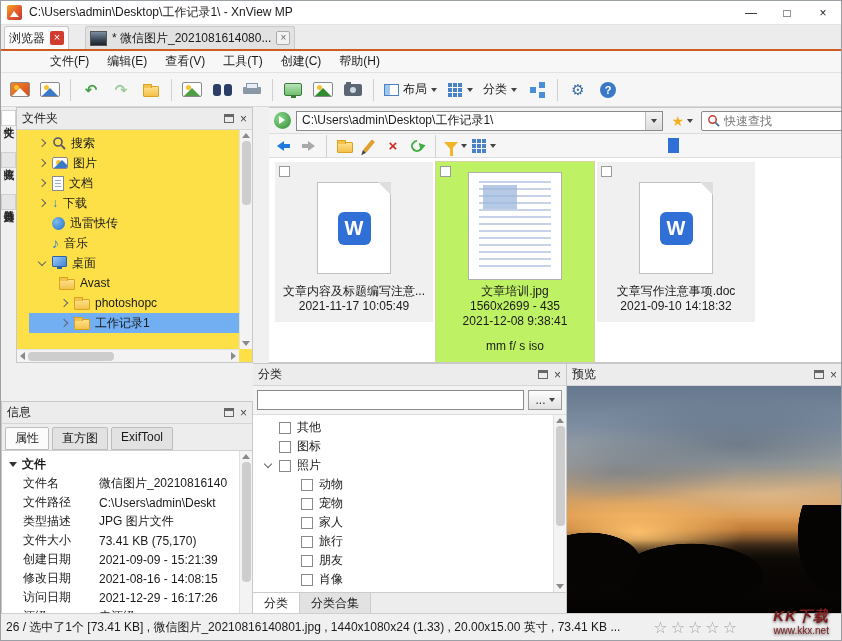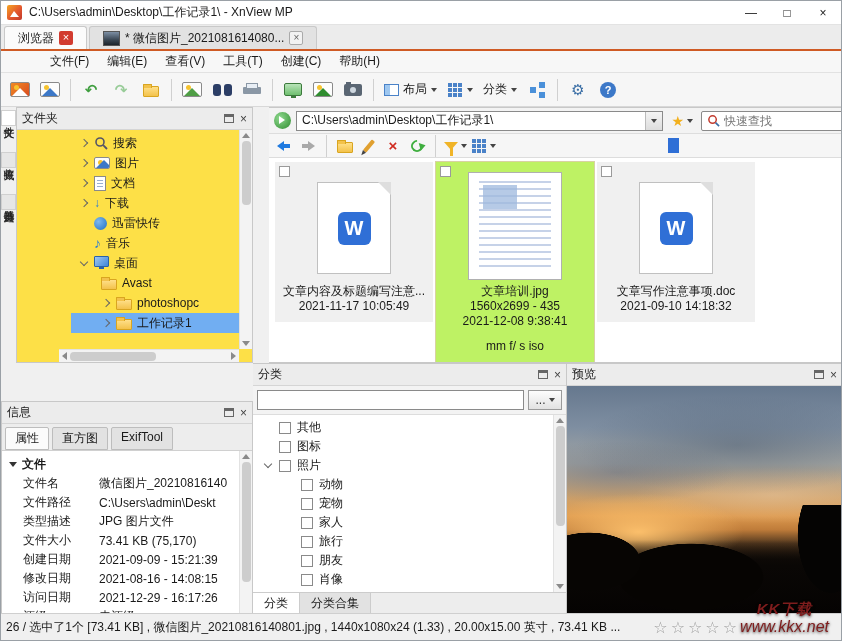--- a/index.html
+++ b/index.html
@@ -9,21 +9,21 @@
   
   .titlebar { position:absolute; top:0; left:0; right:0; height:24px; background:#fff; border-bottom:1px solid #e3e3e3; display:flex; align-items:center; padding-left:6px; }
   .app-icon { width:15px; height:15px; border-radius:2px; background:linear-gradient(135deg,#f5a623 0%,#e4572e 55%,#c0392b 100%); position:relative; flex:none; }
   .app-icon::after { content:""; position:absolute; left:3px; bottom:3px; border-left:4px solid transparent; border-right:5px solid transparent; border-bottom:6px solid #fff; }
   .title-text { margin-left:7px; white-space:nowrap; }
   .win-controls { margin-left:auto; display:flex; height:100%; }
   .win-btn { width:36px; display:flex; align-items:center; justify-content:center; font-size:12px; color:#222; }
 
   
   .tabbar { position:absolute; top:24px; left:0; right:0; height:26px; background:#ececec; border-bottom:2px solid #cf5a24; display:flex; align-items:flex-end; padding-left:3px; }
-  .tab { height:23px; display:flex; align-items:center; gap:5px; padding:0 13px; border:1px solid #c9c9c9; border-bottom:none; margin-right:2px; background:#e2e2e2; border-radius:3px 3px 0 0; max-width:260px; }
+  .tab { height:23px; display:flex; align-items:center; gap:5px; padding:0 4px; border:1px solid #c9c9c9; border-bottom:none; margin-right:16px; background:#e2e2e2; border-radius:3px 3px 0 0; max-width:260px; }
   .tab.active { background:#fbfbfb; }
   .tab-label { white-space:nowrap; overflow:hidden; }
   .tab-close-red { width:14px; height:14px; background:#d23b2f; color:#fff; border-radius:2px; font-size:11px; line-height:13px; text-align:center; flex:none; }
   .tab-close { width:14px; height:14px; border:1px solid #aaa; background:#f2f2f2; color:#666; border-radius:2px; font-size:10px; line-height:12px; text-align:center; flex:none; }
   .tab-thumb { width:17px; height:15px; background:linear-gradient(180deg,#7d8fa4 0%,#3a4754 60%,#1d242b 100%); border:1px solid #555; flex:none; }
 
   
   .menubar { position:absolute; top:50px; left:0; right:0; height:22px; background:#f7f7f7; display:flex; align-items:center; border-bottom:1px solid #e2e2e2;padding-left:40px; }
   .menu-item { padding:0 9px; height:100%; display:flex; align-items:center; }
 
@@ -82,21 +82,21 @@
   .sarr { width:0; height:0; flex:none; }
   .sarr.up { border-left:4px solid transparent; border-right:4px solid transparent; border-bottom:5px solid #8a8a8a; margin-bottom:3px; }
   .sarr.down { border-left:4px solid transparent; border-right:4px solid transparent; border-top:5px solid #8a8a8a; margin-top:auto; }
   .sarr.left { border-top:4px solid transparent; border-bottom:4px solid transparent; border-right:5px solid #8a8a8a; margin-right:3px; }
   .sarr.right { border-top:4px solid transparent; border-bottom:4px solid transparent; border-left:5px solid #8a8a8a; margin-left:auto; }
   .vthumb { width:9px; height:64px; background:#cdcdcd; border-radius:4px; }
   .hthumb { height:9px; width:86px; background:#cdcdcd; border-radius:4px; }
 
   
   .folders { position:absolute; left:15px; top:106px; width:237px; height:256px; background:#fde047; border:1px solid #c8c8c8; display:flex; flex-direction:column; }
-  .ftree { flex:1; position:relative; padding:3px 13px 13px 12px; overflow:hidden;margin-left:42px; }
+  .ftree { flex:1; position:relative; padding:3px 13px 13px 12px; overflow:hidden; }
   .trow { height:20px; display:flex; align-items:center; gap:5px; padding-left:8px; white-space:nowrap; }
   .trow.child { padding-left:30px; }
   .trow.sel { background:#71aef2; }
   .exp { width:10px; display:flex; align-items:center; justify-content:center; flex:none; }
   .chev { width:6px; height:6px; border-right:1.5px solid #666; border-bottom:1.5px solid #666; transform:rotate(-45deg); }
   .chev.open { transform:rotate(45deg); margin-top:-3px; }
   .icon-search-sm { flex:none; }
   .docpage { width:12px; height:15px; background:#fff; border:1px solid #8a8a8a; position:relative; flex:none; }
   .docpage::after { content:""; position:absolute; left:2px; top:3px; right:2px; height:9px; background:repeating-linear-gradient(180deg,#9ab0d0 0 1px,transparent 1px 3px); }
   .monitor { width:15px; height:11px; background:linear-gradient(135deg,#9ec7f0,#3f86d8); border:1px solid #2a62a8; border-radius:1px; position:relative; margin-bottom:3px; flex:none; }
@@ -183,21 +183,21 @@
       radial-gradient(ellipse 85px 48px at 8% 52%, #070503 60%, transparent 61%),
       radial-gradient(ellipse 120px 55px at 45% 66%, #060402 60%, transparent 61%),
       linear-gradient(180deg, transparent 0%, transparent 32%, #0a0705 56%, #050302 100%); }
 
   
   .statusbar { position:absolute; left:0; right:0; bottom:0; height:27px; background:#f0f0f0; border-top:1px solid #cfcfcf; display:flex; align-items:center; padding:0 5px; }
   .sb-text { white-space:nowrap; overflow:hidden; }
   .sb-stars { margin-left:auto; margin-right:96px; color:#9f9f9f; font-size:16px; letter-spacing:3px; text-shadow:0 0 2px #fff; flex:none; }
   .watermark { position:absolute; right:12px; bottom:4px; text-align:center; color:#7f1d1d; text-shadow:0 1px 3px rgba(0,0,0,.75); z-index:10; line-height:1.15; }
   .wm-logo { font-weight:bold; font-style:italic; font-size:15px; letter-spacing:1px; }
-  .wm-url { font-size:16px;font-style:italic; }
+  .wm-url { font-size:10px; }
 </style>
 </head>
 <body>
 
 <div class="app">
 
   <div class="titlebar">
     <div class="app-icon"></div>
     <span class="title-text">C:\Users\admin\Desktop\工作记录1\ - XnView MP</span>
     <div class="win-controls">

